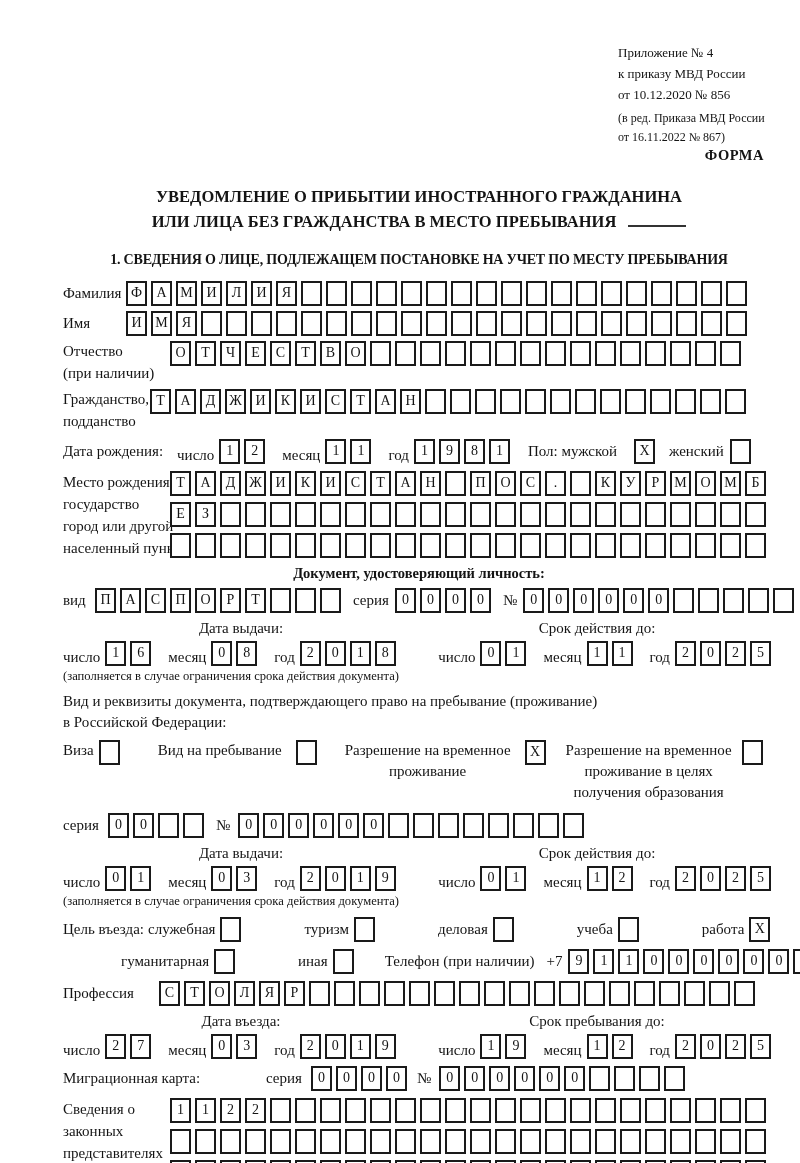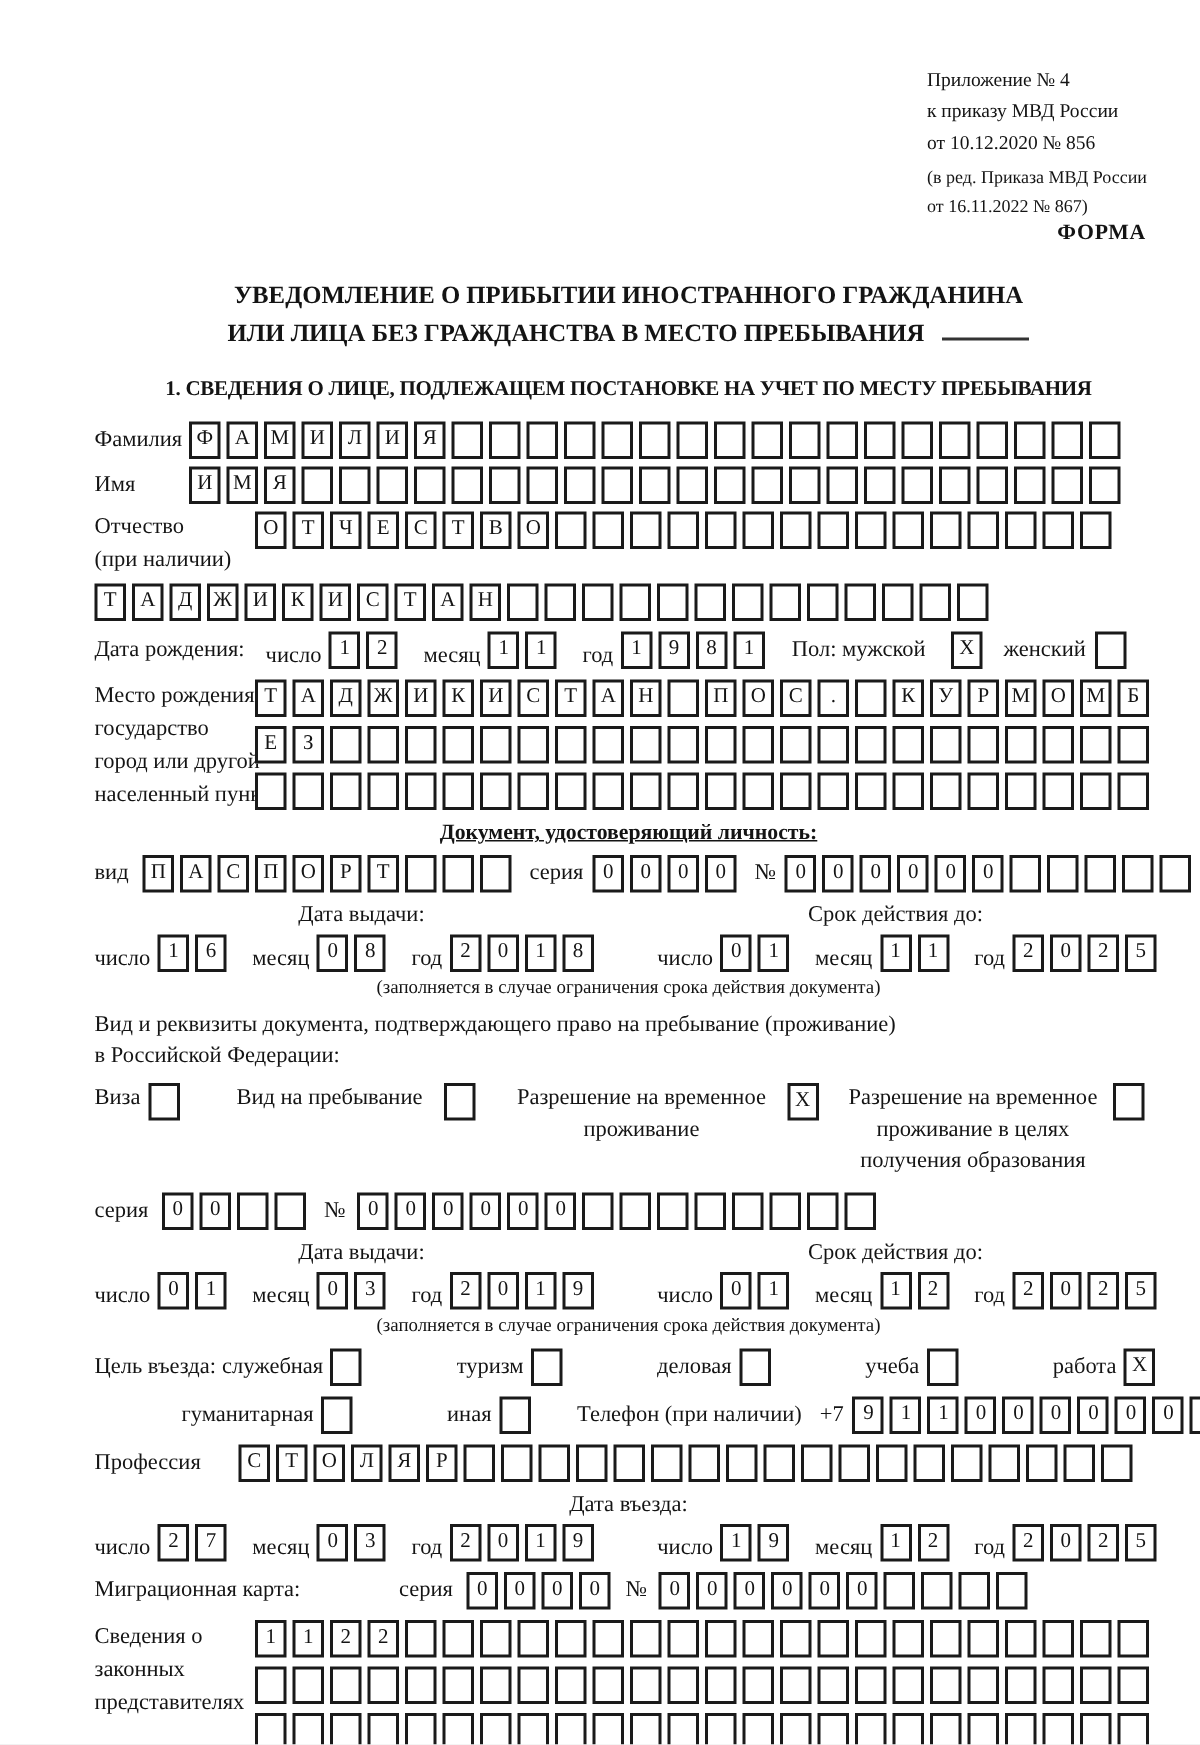--- a/index.html
+++ b/index.html
@@ -33,21 +33,21 @@
   .w185{width:185px;}
   .ml6{margin-left:6px;} .ml8{margin-left:8px;} .ml10{margin-left:10px;}
   .ml14{margin-left:14px;} .ml16{margin-left:16px;} .ml24{margin-left:24px;} .ml34{margin-left:34px;}
   
   .dgrp{display:inline-flex;align-items:flex-end;flex:none;}
   .dgrp .dlbl{margin:0 5px 0 13px;}
   .dgrp .dlbl:first-child{margin-left:0;}
   .dhdr{display:flex;margin-top:7px;}
   .dhdr>span{flex:1;text-align:center;}
   .drow{display:flex;justify-content:space-between;margin-top:4px;align-items:center;}
-  .note{font-size:12.6px;text-align:center;margin-top:3px;}
+  .note{font-size:12.6px;text-align:left;margin-top:3px;}
   .intro{margin-top:9px;}
   .intro2{margin-top:4px;}
   
   .resopts{display:flex;align-items:flex-start;margin-top:9px;line-height:21px;}
   .optcol{display:flex;flex-direction:column;text-align:center;flex:none;justify-content:space-between;}
   
   .opts{display:inline-flex;align-items:flex-end;flex:none;gap:48px;}
   .opt{display:inline-flex;align-items:center;margin-right:11px;}
   .opt .olbl{margin-right:5px;}
   .padl58{padding-left:58px;}
@@ -163,20 +163,24 @@
         <span class="bx"></span>
         <span class="bx"></span>
         <span class="bx"></span>
         <span class="bx"></span>
         <span class="bx"></span>
         <span class="bx"></span>
       </span>
   </div>
 
   <div class="row top">
+    <span class="lblcol w87">
+      <span>Гражданство,</span>
+      <span>подданство</span>
+    </span>
     <span class="bxs">
         <span class="bx">Т</span>
         <span class="bx">А</span>
         <span class="bx">Д</span>
         <span class="bx">Ж</span>
         <span class="bx">И</span>
         <span class="bx">К</span>
         <span class="bx">И</span>
         <span class="bx">С</span>
         <span class="bx">Т</span>
@@ -311,21 +315,21 @@
           <span class="bx"></span>
           <span class="bx"></span>
           <span class="bx"></span>
           <span class="bx"></span>
           <span class="bx"></span>
           <span class="bx"></span>
         </span>
     </span>
   </div>
 
-  <div class="sect" style="margin-top:6px;font-size:14.5px;letter-spacing:0;text-decoration:underline;">Документ, удостоверяющий личность:</div>
+  <div class="sect" style="margin-top:6px;font-size:14.5px;letter-spacing:0;">Документ, удостоверяющий личность:</div>
 
   <div class="row" style="margin-top:6px;">
     <span class="lbl" style="width:24px;">вид</span>
     <span class="bxs">
         <span class="bx">П</span>
         <span class="bx">А</span>
         <span class="bx">С</span>
         <span class="bx">П</span>
         <span class="bx">О</span>
         <span class="bx">Р</span>
@@ -608,20 +612,21 @@
         <span class="bx"></span>
         <span class="bx"></span>
         <span class="bx"></span>
         <span class="bx"></span>
         <span class="bx"></span>
       </span>
   </div>
 
   <div class="dhdr">
     <span>Дата въезда:</span>
+    <span>Срок пребывания до:</span>
   </div>
   <div class="drow">
     <span class="dgrp">
         <span class="dlbl">число</span>
         <span class="bxs">
           <span class="bx">2</span>
           <span class="bx">7</span>
         </span>
         <span class="dlbl">месяц</span>
         <span class="bxs">

